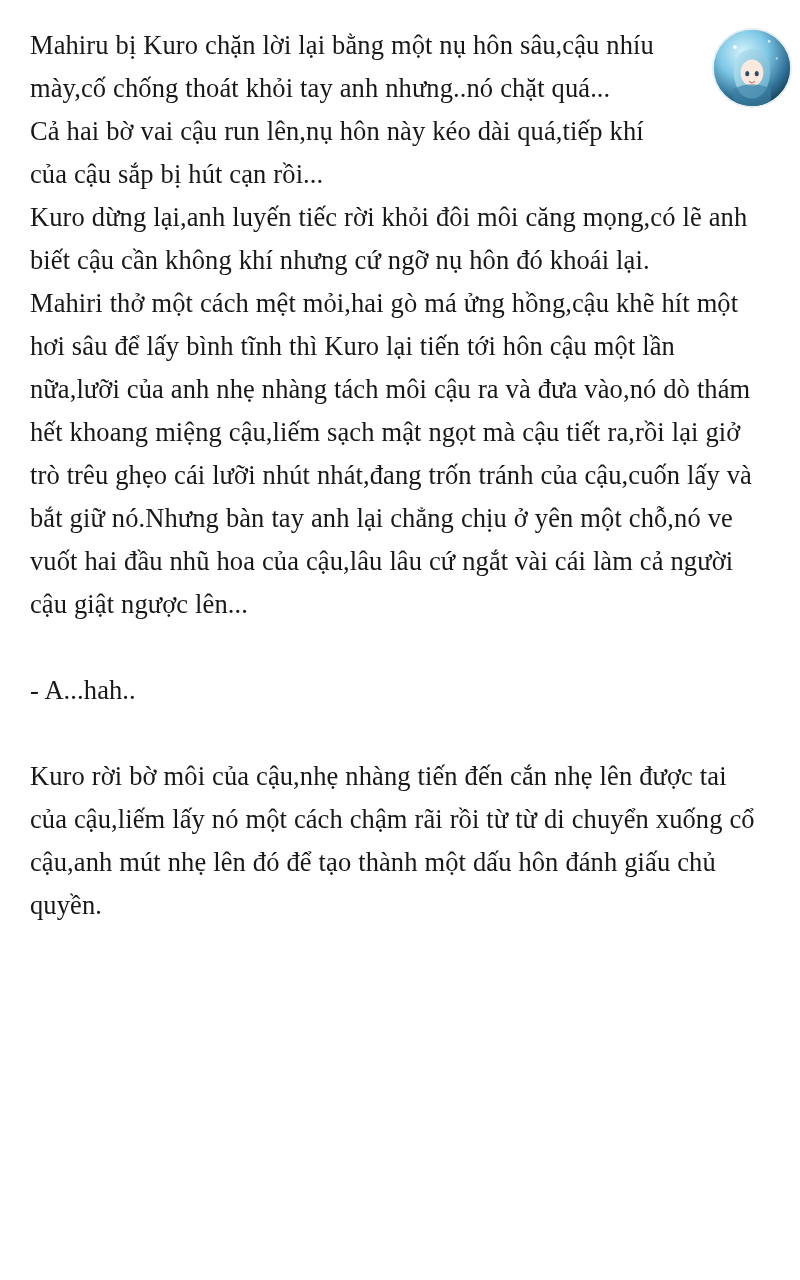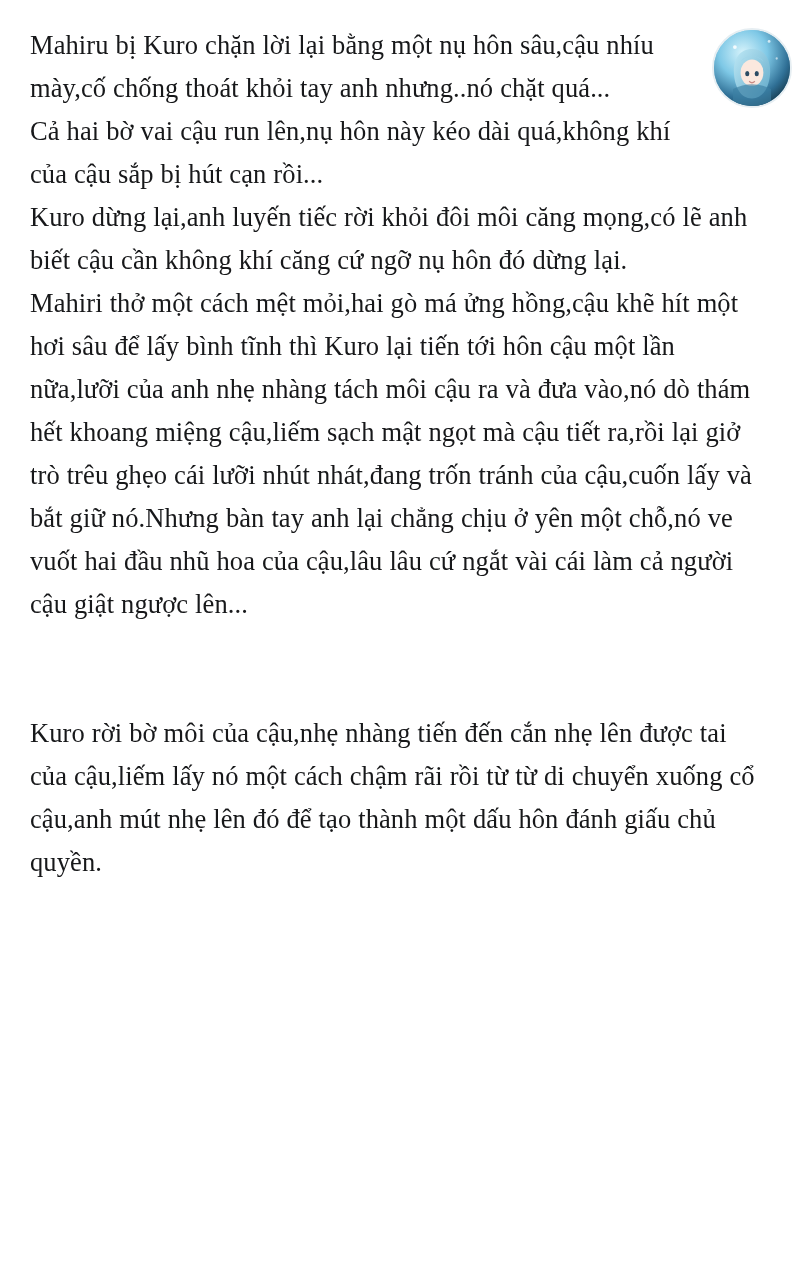--- a/index.html
+++ b/index.html
@@ -93,22 +93,23 @@
       <ellipse cx="35" cy="46" rx="2.2" ry="2.8" fill="#2b4b63"></ellipse>
       <ellipse cx="45" cy="46" rx="2.2" ry="2.8" fill="#2b4b63"></ellipse>
       <path d="M37 54 Q40 57 43 54" stroke="#c98b84" stroke-width="1.3" fill="none"></path>
       <path d="M20 62 Q40 52 60 62 L60 80 L20 80 Z" fill="#3c7fa3" opacity="0.65"></path>
     </svg>
   </div>
 
   <div class="text-body">
     <div class="float-avatar-space"></div>
     <p class="para first">Mahiru bị Kuro chặn lời lại bằng một nụ hôn sâu,cậu nhíu mày,cố chống thoát khỏi tay anh nhưng..nó chặt quá...</p>
-    <p class="para">Cả hai bờ vai cậu run lên,nụ hôn này kéo dài quá,không khí của cậu sắp bị hút cạn rồi...</p>
-    <p class="para">Kuro dừng lại,anh luyến tiếc rời khỏi đôi môi căng mọng,có lẽ anh biết cậu cần không khí căng cứ ngỡ nụ hôn đó dừng lại.</p>
+    <p class="para">Cả hai bờ vai cậu run lên,nụ hôn này kéo dài quá,tiếp khí của cậu sắp bị hút cạn rồi...</p>
+    <p class="para">Kuro dừng lại,anh luyến tiếc rời khỏi đôi môi căng mọng,có lẽ anh biết cậu cần không khí nhưng cứ ngỡ nụ hôn đó khoái lại.</p>
     <p class="para">Mahiri thở một cách mệt mỏi,hai gò má ửng hồng,cậu khẽ hít một hơi sâu để lấy bình tĩnh thì Kuro lại tiến tới hôn cậu một lần nữa,lưỡi của anh nhẹ nhàng tách môi cậu ra và đưa vào,nó dò thám hết khoang miệng cậu,liếm sạch mật ngọt mà cậu tiết ra,rồi lại giở trò trêu ghẹo cái lưỡi nhút nhát,đang trốn tránh của cậu,cuốn lấy và bắt giữ nó.Nhưng bàn tay anh lại chẳng chịu ở yên một chỗ,nó ve vuốt hai đầu nhũ hoa của cậu,lâu lâu cứ ngắt vài cái làm cả người cậu giật ngược lên...</p>
     <div class="spacer"></div>
+    <p class="para">- A...hah..</p>
     <div class="spacer"></div>
     <p class="para">Kuro rời bờ môi của cậu,nhẹ nhàng tiến đến cắn nhẹ lên được tai của cậu,liếm lấy nó một cách chậm rãi rồi từ từ di chuyển xuống cổ cậu,anh mút nhẹ lên đó để tạo thành một dấu hôn đánh giấu chủ quyền.</p>
     <div class="spacer"></div>
   </div>
 
 </div>
 
 </body></html>

